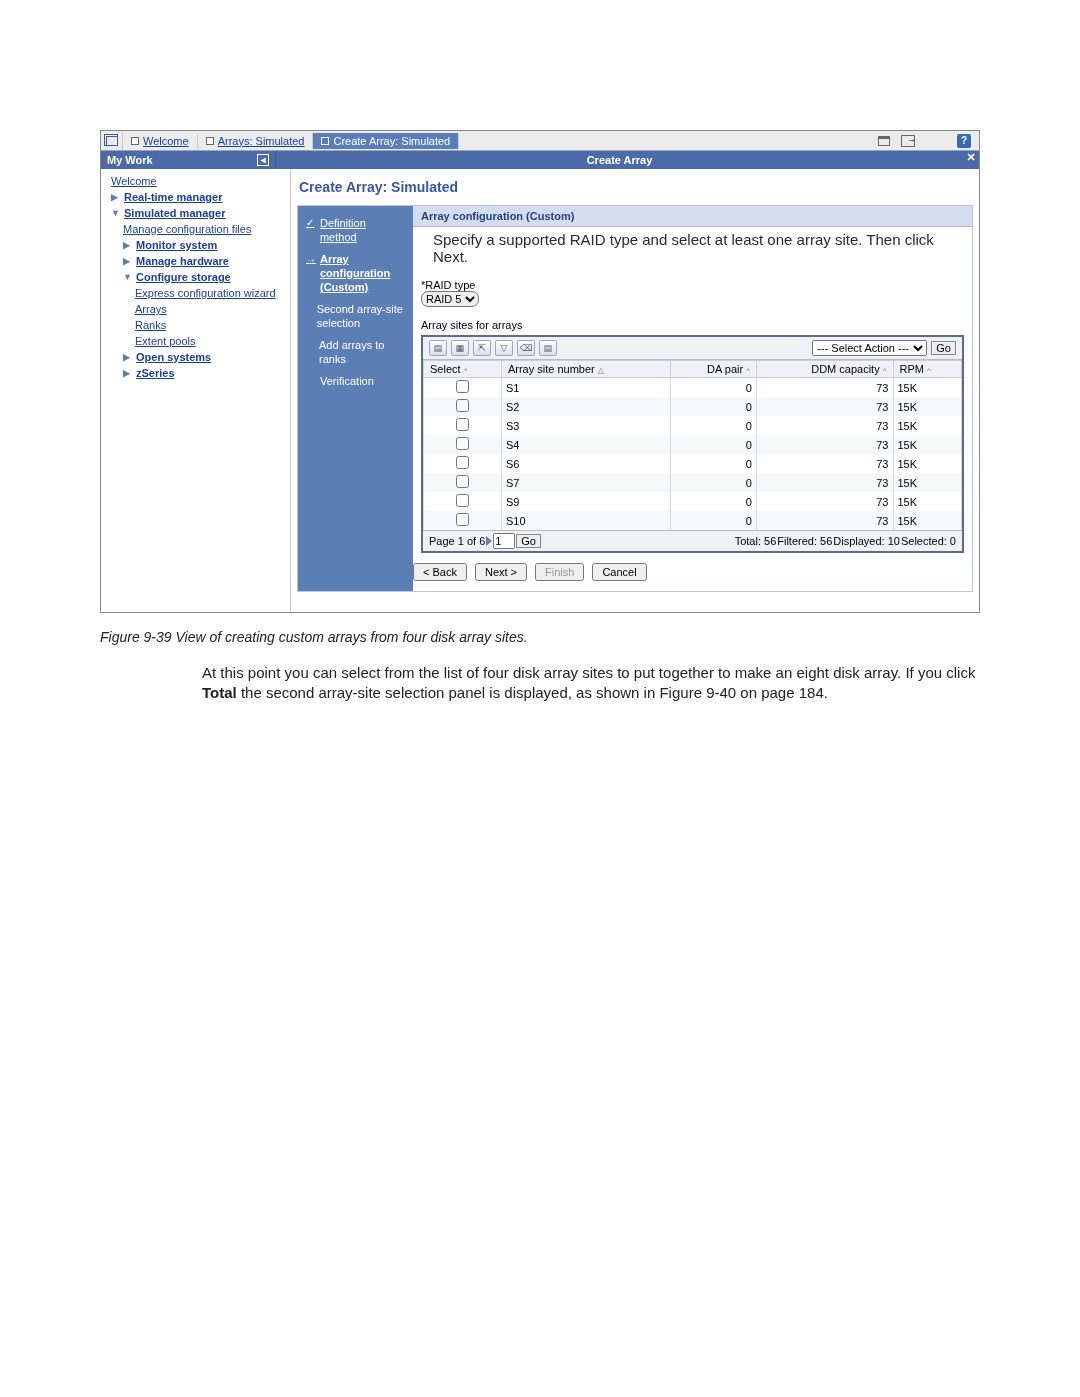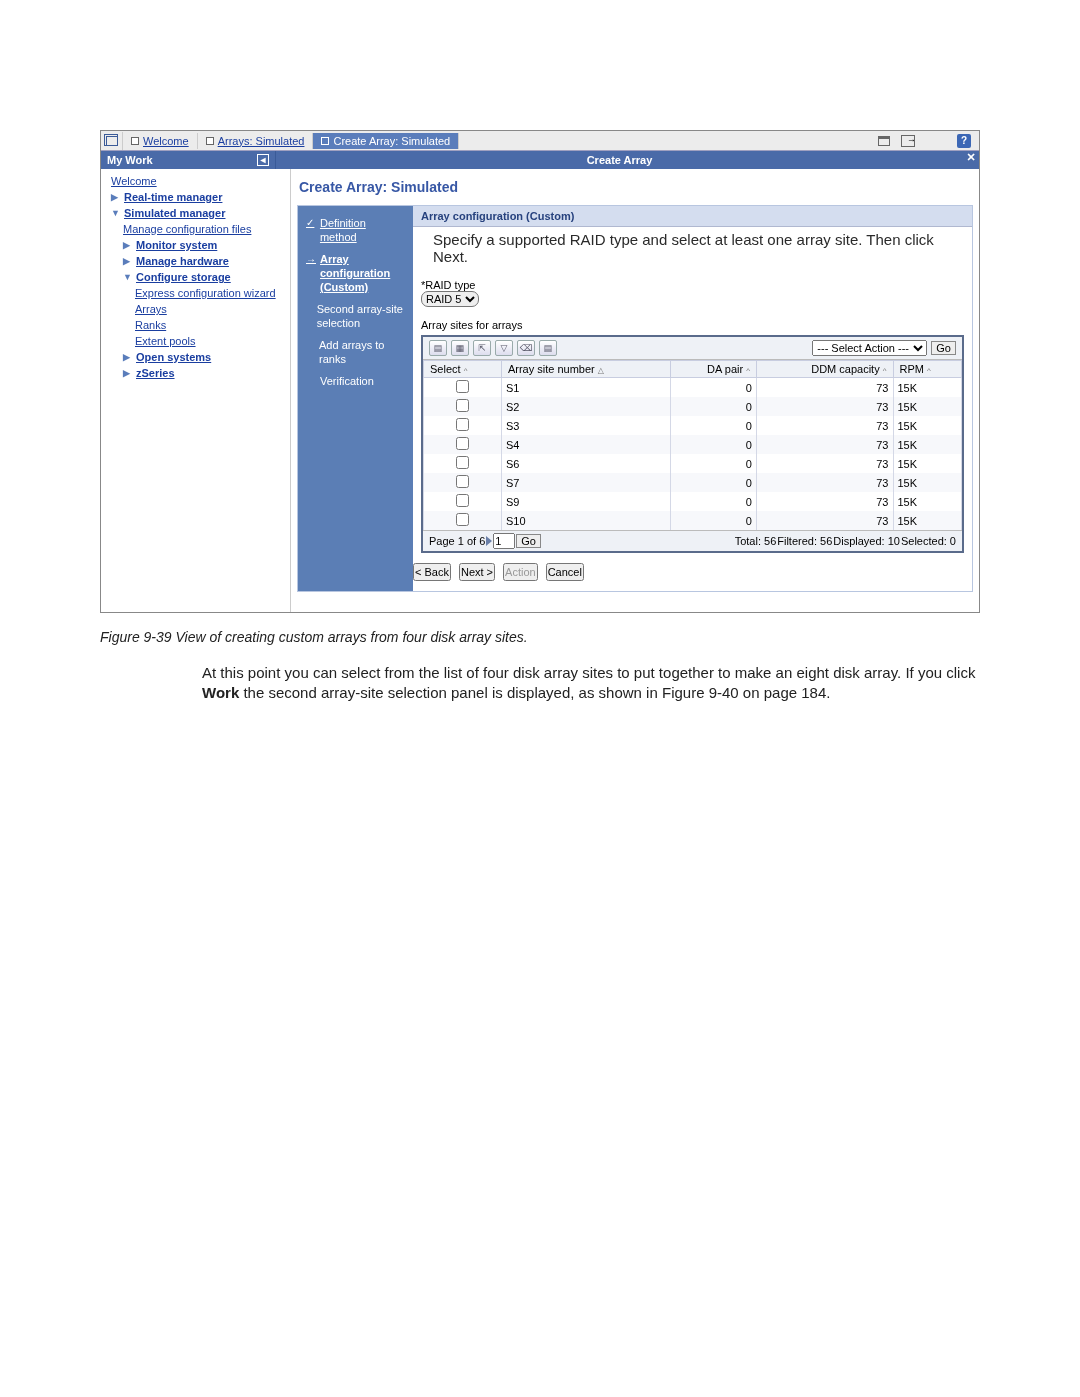--- a/index.html
+++ b/index.html
@@ -52,21 +52,21 @@
 table.grid th { background: #eef1f6; border: 1px solid #c8cde0; padding: 2px 6px; text-align: left; font-weight: normal; white-space: nowrap; }
 table.grid th .sort { font-size: 8px; color: #777; }
 table.grid td { border-left: 1px solid #d4d8e6; border-right: 1px solid #d4d8e6; padding: 2px 4px; height: 19px; }
 table.grid tr.datarow:nth-child(even) td { background: #f7f8fb; }
 .tbl-footer { display: flex; align-items: center; gap: 1px; padding: 2px 6px; background: #eef1f6; border-top: 1px solid #bbb; font-size: 11px; }
 .tbl-footer .pg-arrow { display:inline-block; width:0; height:0; border-top:5px solid transparent; border-bottom:5px solid transparent; border-left:6px solid #6a7fa8; }
 .tbl-footer input { width: 22px; font-size: 11px; }
 .tbl-footer .go2 { border:1px solid #888; background:#eee; padding:0 4px; font-size:11px; }
 .tbl-footer .flex { flex:1; }
 .wiz-btns { padding: 10px 8px 10px 0; display: flex; gap: 8px; }
-.wiz-btns button { font-size: 11px; padding: 1px 0; }
+.wiz-btns button { font-size: 11px; padding: 1px 8px; }
 .wiz-btns button.disabled { color: #999; }
 .caption { margin-top: 16px; font-style: italic; font-size: 14px; color: #222; }
 .body-text { margin-top: 18px; font-size: 15px; line-height: 1.35; color: #222; padding-left: 102px; }
 .body-text b { font-weight: bold; }
 .q-icon { width:14px; height:14px; background:#3c67b5; color:#fff; border-radius:2px; display:inline-flex; align-items:center; justify-content:center; font-weight:bold; font-size:10px; }
 .sq-small { width:12px; height:10px; border:1px solid #3a5a98; position:relative; display:inline-block; }
 .sq-small::after { content:''; position:absolute; width:12px; height:10px; border:1px solid #3a5a98; left:-3px; top:-3px; }
 .maxmin { width:12px; height:10px; border:1px solid #666; display:inline-block; position:relative; }
 .maxmin::after { content:''; position:absolute; top:0; left:0; right:0; height:2px; background:#666; }
 .exit-icon { display:inline-flex; width:14px; height:12px; border:1px solid #666; position:relative; }
@@ -278,28 +278,28 @@
                 <span class="flex"></span>
                 <span>Total: 56</span>
                 <span>Filtered: 56</span>
                 <span>Displayed: 10</span>
                 <span>Selected: 0</span>
               </div>
             </div>
             <div class="wiz-btns">
               <button>&lt; Back</button>
               <button>Next &gt;</button>
-              <button class="disabled">Action</button>
+              <button class="disabled">Finish</button>
               <button>Cancel</button>
             </div>
           </div>
         </div>
       </div>
     </div>
   </div>
 
   <div class="caption">Figure 9-39   View of creating custom arrays from four disk array sites.</div>
 
   <div class="body-text">
-    <span>At this point you can select from the list of four disk array sites to put together to make an eight disk array. If you click </span><b>Work</b><span> the second array-site selection panel is displayed, as shown in Figure 9-40 on page 184.</span>
+    <span>At this point you can select from the list of four disk array sites to put together to make an eight disk array. If you click </span><b>Total</b><span> the second array-site selection panel is displayed, as shown in Figure 9-40 on page 184.</span>
   </div>
 
 </div>
 
 </body></html>

